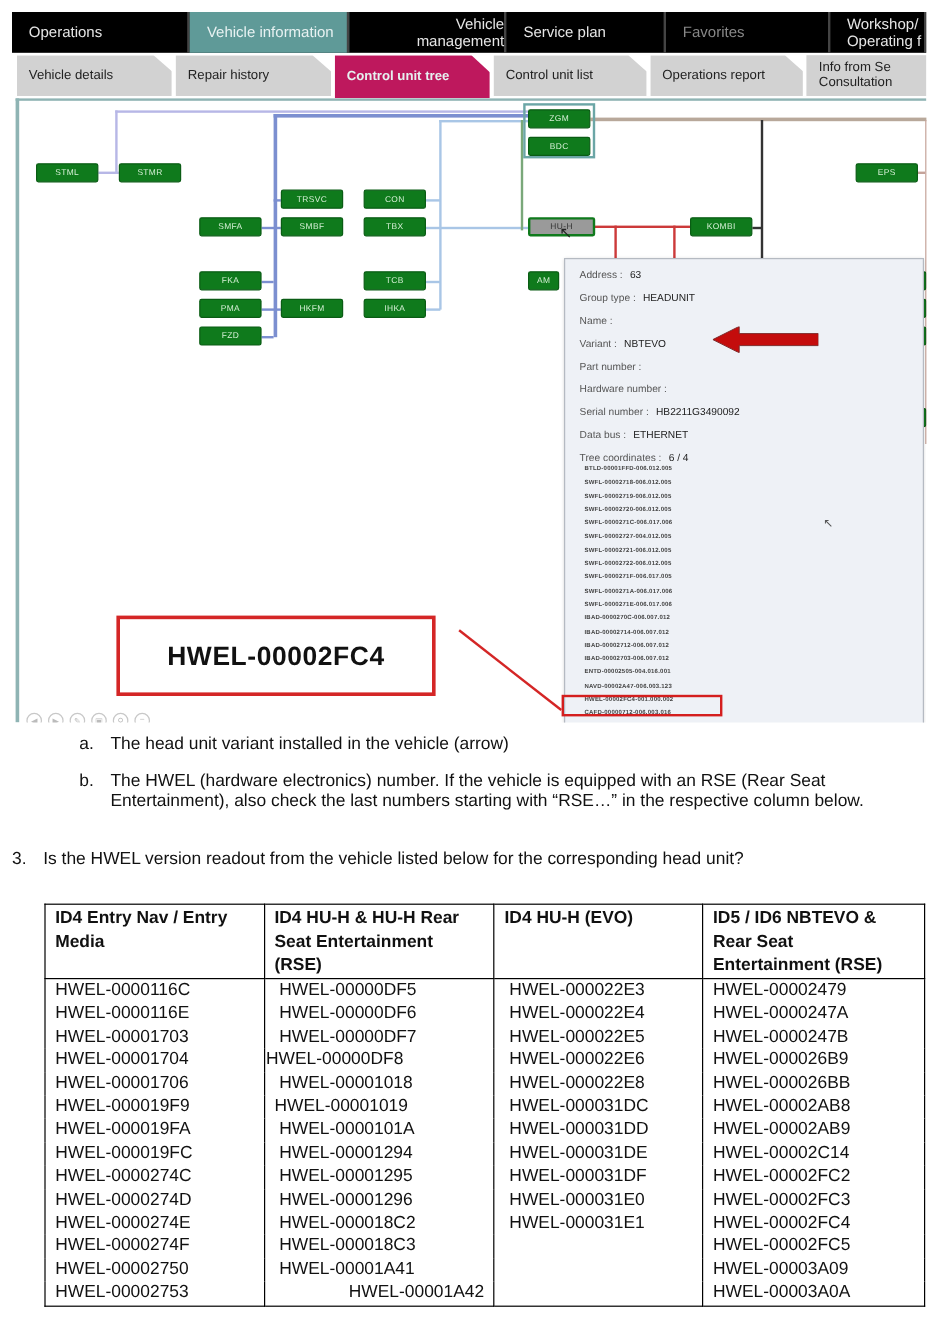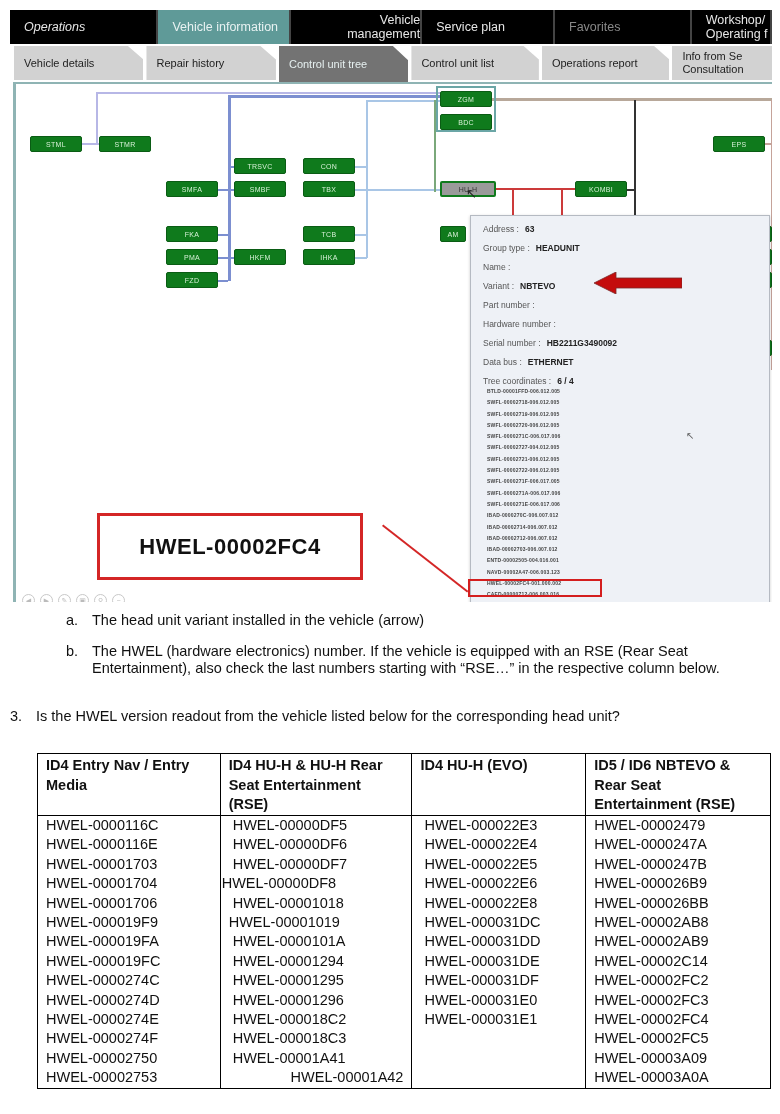--- a/index.html
+++ b/index.html
@@ -6,31 +6,31 @@
   body { width: 780px; height: 1114px; background: #ffffff; font-family: "Liberation Sans", sans-serif; position: relative; overflow: hidden; color: #111; }
 
   
   .shot { position: absolute; left: 10px; top: 10px; width: 762px; height: 592px; background: #fff; overflow: hidden; }
   .topnav { position: absolute; left: 0; top: 0; width: 762px; height: 34px; display: flex; background: #000; }
   .topnav .tab { height: 34px; border-right: 2px solid #444; color: #e6e6e6; font-size: 12.5px; display: flex; align-items: center; padding-left: 14px; line-height: 14px; }
   .topnav .tab.active { background: #5f9a98; color: #e8f2f2; }
   .topnav .tab.dim { color: #888; }
   .subnav { position: absolute; left: 0; top: 36px; width: 762px; height: 36px; display: flex; gap: 3px; background: #fff; padding-left: 4px; }
   .subnav .tab { height: 34px; background: #d2d2d2; color: #222; font-size: 11px; display: flex; align-items: center; padding-left: 10px; line-height: 13px; clip-path: polygon(0 0, 88% 0, 100% 40%, 100% 100%, 0 100%); }
-  .subnav .tab.active { background: #737373; color: #e6f0f0; height: 36px; }
+  .subnav .tab.active { background: #be185d; color: #e6f0f0; height: 36px; font-weight: bold; }
   .subnav .tab.last { clip-path: none; }
   .canvas { position: absolute; left: 3px; top: 72px; width: 759px; height: 520px; border-left: 3px solid #8fb4b4; border-top: 2px solid #8fb4b4; background: #fff; }
 
   .ecu { position: absolute; height: 16px; background: #0f7a1c; border: 1px solid #0a5c14; border-radius: 2px; color: #d6f0d6; font-size: 7px; display: flex; align-items: center; justify-content: center; letter-spacing: 0.3px; }
   .ecu.grey { background: #9a9a9a; border: 2px solid #0f7a1c; color: #333; }
   .line { position: absolute; }
 
   .popup { position: absolute; left: 460px; top: 205px; width: 300px; height: 392px; background: #eef1f6; border: 1px solid #b5bac2; box-shadow: 0 1px 3px rgba(0,0,0,0.2); }
   .popup .row { position: absolute; left: 12px; font-size: 8.5px; color: #555; white-space: nowrap; }
-  .popup .row b { color: #222; font-weight: bold; margin-left: 6px; }
+  .popup .row b { color: #222; font-weight: normal; margin-left: 6px; }
   .popup .list { position: absolute; left: 16px; top: 170px; font-size: 5px; color: #444; line-height: 11.3px; font-weight: bold; letter-spacing: 0.2px; }
   .hilite { position: absolute; left: 458px; top: 569px; width: 134px; height: 18px; border: 2.5px solid #d41e1e; }
 
   .arrow { position: absolute; left: 584px; top: 262px; width: 88px; height: 22px; }
   .callout { position: absolute; left: 87px; top: 503px; width: 266px; height: 67px; border: 3px solid #d42626; background: #fff; display: flex; align-items: center; justify-content: center; font-weight: bold; font-size: 22px; color: #111; letter-spacing: 0.5px; }
   .callout-line { position: absolute; left: 372px; top: 516px; width: 2px; height: 108px; background: #d42626; transform-origin: top left; transform: rotate(-52deg); }
   .cursor { position: absolute; font-size: 10px; color: #555; }
   .toolbar { position: absolute; left: 12px; top: 584px; display: flex; gap: 5px; }
   .toolbar .ic { width: 13px; height: 13px; border: 1px solid #c8c8c8; border-radius: 50%; font-size: 7px; color: #bbb; display: flex; align-items: center; justify-content: center; }
 
@@ -44,21 +44,21 @@
   table.hwel th { font-size: 14.5px; font-weight: bold; text-align: left; vertical-align: top; padding: 2px 8px 0 8px; border: 1px solid #000; line-height: 19.5px; height: 62px; }
   table.hwel td { font-size: 14.5px; vertical-align: top; padding: 0 8px; border-left: 1px solid #000; border-right: 1px solid #000; line-height: 19.4px; }
   table.hwel tr.last td { border-bottom: 1px solid #000; }
   .c1 { width: 183px; } .c2 { width: 192px; } .c3 { width: 174px; } .c4 { width: 185px; }
 </style>
 </head>
 <body>
 
 <div class="shot">
   <div class="topnav" id="topnav">
-      <div class="tab" style="width: 152px; font-style: italic;">Operations</div>
+      <div class="tab" style="width: 152px;">Operations</div>
       <div class="tab active" style="width: 136px;">Vehicle information</div>
       <div class="tab" style="width: 134px; text-align: right;">Vehicle management</div>
       <div class="tab" style="width: 136px;">Service plan</div>
       <div class="tab dim" style="width: 140px;">Favorites</div>
       <div class="tab" style="width: 82px;">Workshop/ Operating f</div>
     </div>
   <div class="subnav" id="subnav">
       <div class="tab" style="width: 130px;">Vehicle details</div>
       <div class="tab" style="width: 130px;">Repair history</div>
       <div class="tab active" style="width: 130px;">Control unit tree</div>

